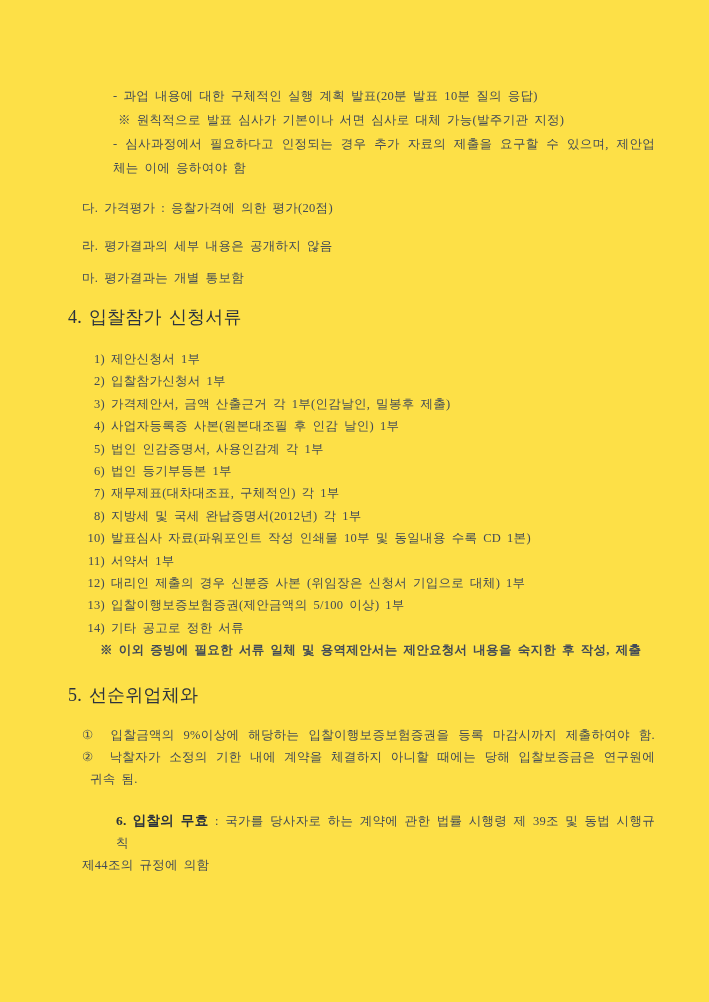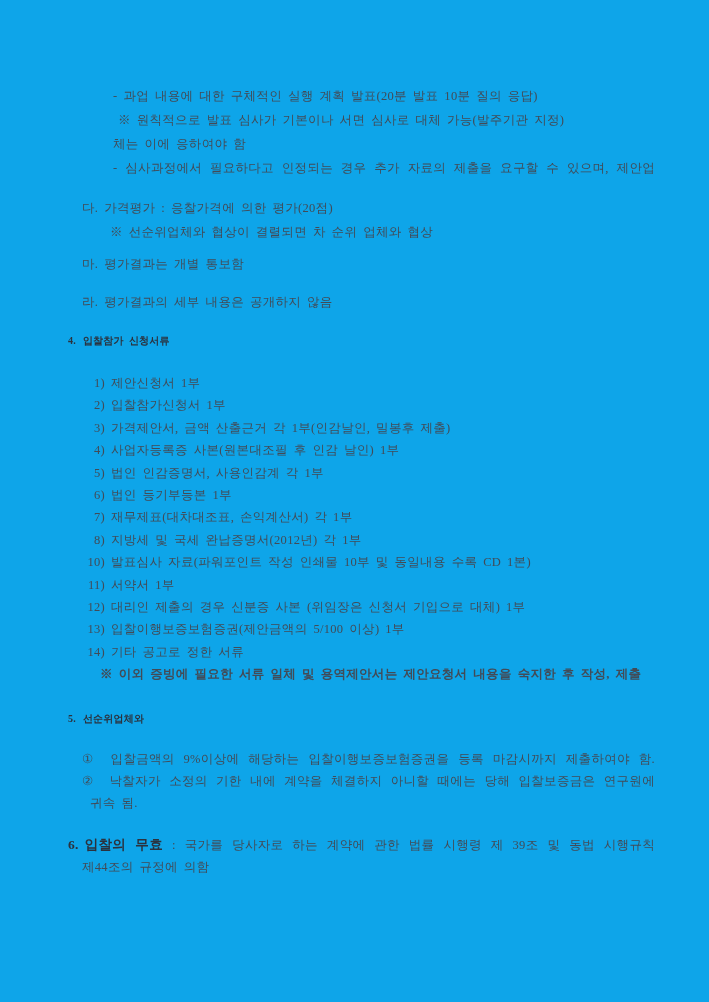--- a/index.html
+++ b/index.html
@@ -4,81 +4,80 @@
 <style>
   html, body { margin: 0; padding: 0; }
   body {
     width: 709px; height: 1002px;
     background: #ffffff;
   }
   .page {
     box-sizing: border-box;
     position: relative;
     width: 709px; height: 1002px;
-    background: #0ea5e9;
+    background: #fde047;
     padding: 84px 54px 0 68px;
     font-family: "Liberation Serif", "DejaVu Serif", serif;
     color: #424b57;
     font-size: 12.5px;
     letter-spacing: 0.3px;
     word-spacing: 2.5px;
     overflow: hidden;
   }
   .line { line-height: 24px; }
   .just { text-align: justify; text-align-last: justify; }
   .ind-dash { padding-left: 45px; }
   .ind-note { padding-left: 50px; }
   .ga-item { padding-left: 14px; line-height: 24px; }
   .da-note { padding-left: 42px; line-height: 24px; }
   .mt-da { margin-top: 16px; }
   .mt-ra { margin-top: 14px; }
   .mt-ma { margin-top: 8px; }
   .shead {
-    font-weight: bold;
+    font-weight: normal;
     color: #2b323e;
-    font-size: 10px;
+    font-size: 18px;
     line-height: 22px;
     letter-spacing: 0.2px;
   }
   .shead .num { margin-right: 7px; }
   .mt-s4 { margin-top: 16px; }
   .list { margin-top: 20px; }
   .li { line-height: 22.4px; padding-left: 16px; }
   .li .inum {
     display: inline-block; width: 21px; text-align: right; margin-right: 6px;
   }
   .s4-note { padding-left: 32px; line-height: 22.4px; font-weight: bold; }
   .mt-s5 { margin-top: 22px; }
   .olist { margin-top: 18px; }
   .o-item { padding-left: 14px; line-height: 22px; }
   .o-item .marker { margin-right: 5px; }
   .o-cont { padding-left: 22px; line-height: 22px; }
-  .mt-s6 { margin-top: 20px; }
+  .mt-s6 { margin-top: 20px; margin-left: 48px; }
   .s6-head { line-height: 22px; }
   .s6-head .b { font-weight: bold; color: #2b323e; font-size: 13.5px; }
   .s6-head .b.num { margin-right: 6px; }
   .s6-cont { padding-left: 14px; line-height: 22px; }
 </style>
 </head>
 <body>
 
 <div class="page">
 
   <div>
     <div class="line ind-dash">- 과업 내용에 대한 구체적인 실행 계획 발표(20분 발표 10분 질의 응답)</div>
     <div class="line ind-note">※ 원칙적으로 발표 심사가 기본이나 서면 심사로 대체 가능(발주기관 지정)</div>
+    <div class="line ind-dash just">- 심사과정에서 필요하다고 인정되는 경우 추가 자료의 제출을 요구할 수 있으며, 제안업</div>
     <div class="line ind-dash">체는 이에 응하여야 함</div>
-    <div class="line ind-dash just">- 심사과정에서 필요하다고 인정되는 경우 추가 자료의 제출을 요구할 수 있으며, 제안업</div>
 
     <div class="ga-item mt-da">다. 가격평가 : 응찰가격에 의한 평가(20점)</div>
-    <div class="da-note">※ 선순위업체와 협상이 결렬되면 차 순위 업체와 협상</div>
+
+    <div class="ga-item mt-ra">라. 평가결과의 세부 내용은 공개하지 않음</div>
 
     <div class="ga-item mt-ma">마. 평가결과는 개별 통보함</div>
-
-    <div class="ga-item mt-ra">라. 평가결과의 세부 내용은 공개하지 않음</div>
   </div>
 
   <div>
     <div class="shead mt-s4">
       <span class="num">4.</span><span>입찰참가 신청서류</span>
     </div>
 
     <div class="list">
       <div class="li">
         <span class="inum">1)</span><span>제안신청서 1부</span>
@@ -92,21 +91,21 @@
       <div class="li">
         <span class="inum">4)</span><span>사업자등록증 사본(원본대조필 후 인감 날인) 1부</span>
       </div>
       <div class="li">
         <span class="inum">5)</span><span>법인 인감증명서, 사용인감계 각 1부</span>
       </div>
       <div class="li">
         <span class="inum">6)</span><span>법인 등기부등본 1부</span>
       </div>
       <div class="li">
-        <span class="inum">7)</span><span>재무제표(대차대조표, 손익계산서) 각 1부</span>
+        <span class="inum">7)</span><span>재무제표(대차대조표, 구체적인) 각 1부</span>
       </div>
       <div class="li">
         <span class="inum">8)</span><span>지방세 및 국세 완납증명서(2012년) 각 1부</span>
       </div>
       <div class="li">
         <span class="inum">10)</span><span>발표심사 자료(파워포인트 작성 인쇄물 10부 및 동일내용 수록 CD 1본)</span>
       </div>
       <div class="li">
         <span class="inum">11)</span><span>서약서 1부</span>
       </div>

